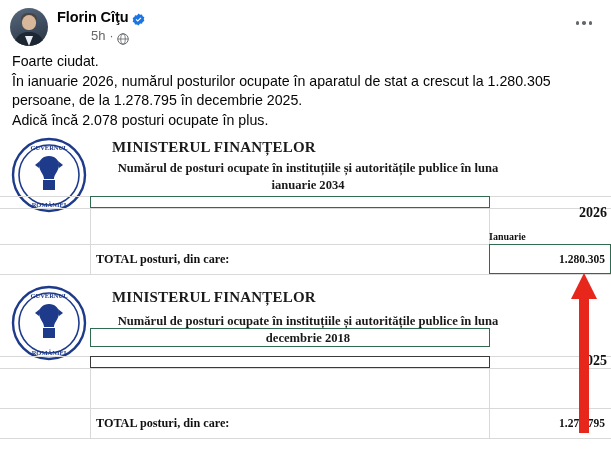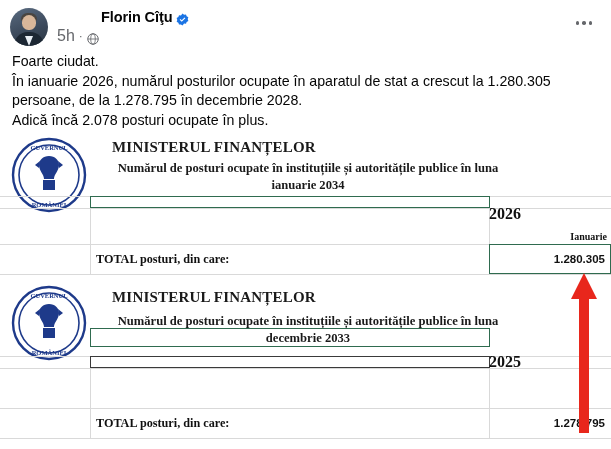--- a/index.html
+++ b/index.html
@@ -77,21 +77,20 @@
     clip-path: polygon(50% 100%, 0 0, 100% 0);
   }
   .name-block {
     margin-left: 9px;
     padding-top: 1px;
   }
   .name-row {
     display: flex;
     align-items: center;
     gap: 4px;
-    margin-left: 44px;
   }
   .profile-name {
     font-size: 14.5px;
     font-weight: bold;
     color: #050505;
     line-height: 17px;
     letter-spacing: -0.1px;
   }
   .verified {
     width: 13px;
@@ -100,23 +99,24 @@
     position: relative;
     top: 1px;
   }
   .meta-row {
     display: flex;
     align-items: center;
     gap: 4px;
     margin-top: 2px;
   }
   .meta-time {
-    font-size: 16px;
+    font-size: 13px;
     color: #65676b;
     line-height: 15px;
+    margin-left: 34px;
   }
   .meta-dot {
     font-size: 12px;
     color: #65676b;
     line-height: 14px;
   }
   .globe-icon {
     width: 12px;
     height: 12px;
     display: inline-block;
@@ -212,43 +212,43 @@
     border: 1px solid #2f6b4f;
   }
   .tbl-border-gray {
     position: absolute;
     box-sizing: border-box;
     border: 1px solid #3a3a3a;
   }
   .year-label {
     position: absolute;
     font-family: "Liberation Serif", serif;
-    font-size: 16px;
+    font-size: 14px;
+    font-weight: bold;
+    color: #111;
+    text-align: right;
+  }
+  .month-label {
+    position: absolute;
+    font-family: "Liberation Serif", serif;
+    font-size: 10px;
     font-weight: bold;
     color: #111;
     text-align: left;
   }
-  .month-label {
-    position: absolute;
-    font-family: "Liberation Serif", serif;
-    font-size: 10px;
+  .total-label {
+    position: absolute;
+    font-family: "Liberation Serif", serif;
+    font-size: 12.2px;
     font-weight: bold;
     color: #111;
-    text-align: right;
-  }
-  .total-label {
-    position: absolute;
-    font-family: "Liberation Serif", serif;
-    font-size: 12.2px;
-    font-weight: bold;
-    color: #111;
   }
   .total-value {
     position: absolute;
-    font-family: Liberation Sans, sans-serif;
+    font-family: Liberation Serif, serif;
     font-size: 11.5px;
     font-weight: bold;
     color: #111;
     text-align: right;
   }
   
   .arrow {
     position: absolute;
     left: 570px;
     top: 141px;
@@ -292,21 +292,21 @@
     </div>
     <div class="more-btn">
       <span></span>
       <span></span>
       <span></span>
     </div>
   </div>
 
   <div class="post-text">
     <p>Foarte ciudat.</p>
-    <p>În ianuarie 2026, numărul posturilor ocupate în aparatul de stat a crescut la 1.280.305 persoane, de la 1.278.795 în decembrie 2028.</p>
+    <p>În ianuarie 2026, numărul posturilor ocupate în aparatul de stat a crescut la 1.280.305 persoane, de la 1.278.795 în decembrie 2025.</p>
     <p>Adică încă 2.078 posturi ocupate în plus.</p>
   </div>
 
   <div class="doc-area">
 
     <div class="doc doc1">
       <div class="seal" style="top:4px;">
         <svg class="seal-svg" width="78" height="78" viewBox="0 0 78 78">
           <circle cx="39" cy="39" r="36" fill="#ffffff" stroke="#1e3a8a" stroke-width="2.4"></circle>
           <circle cx="39" cy="39" r="30" fill="#ffffff" stroke="#1e3a8a" stroke-width="1.6"></circle>
@@ -350,21 +350,21 @@
           <rect x="33" y="44" width="12" height="10" fill="#1e3a8a"></rect>
           <path d="M30 25 l-5 4 4 3z M48 25 l5 4 -4 3z" fill="#1e3a8a"></path>
           <text x="39" y="14" font-family="Liberation Serif, serif" font-size="6.5" font-weight="bold" fill="#1e3a8a" text-anchor="middle">GUVERNUL</text>
           <text x="39" y="71" font-family="Liberation Serif, serif" font-size="6.5" font-weight="bold" fill="#1e3a8a" text-anchor="middle">ROMÂNIEI</text>
         </svg>
       </div>
 
       <div class="doc-title" style="top:9px;">MINISTERUL FINANȚELOR</div>
       <div class="doc-sub" style="top:33px;">
         <span>Numărul de posturi ocupate în instituțiile și autoritățile publice în luna</span><br>
-        <span>decembrie 2033</span>
+        <span>decembrie 2018</span>
       </div>
 
       <div class="tbl-border" style="left:90px;top:48px;width:400px;height:19px;"></div>
 
       <div class="hline" style="left:0;top:76px;width:611px;"></div>
       <div class="hline" style="left:0;top:88px;width:611px;"></div>
       <div class="hline" style="left:0;top:128px;width:611px;"></div>
       <div class="hline" style="left:0;top:158px;width:611px;"></div>
       <div class="vline" style="left:90px;top:76px;height:82px;"></div>
       <div class="vline" style="left:489px;top:76px;height:82px;"></div>

